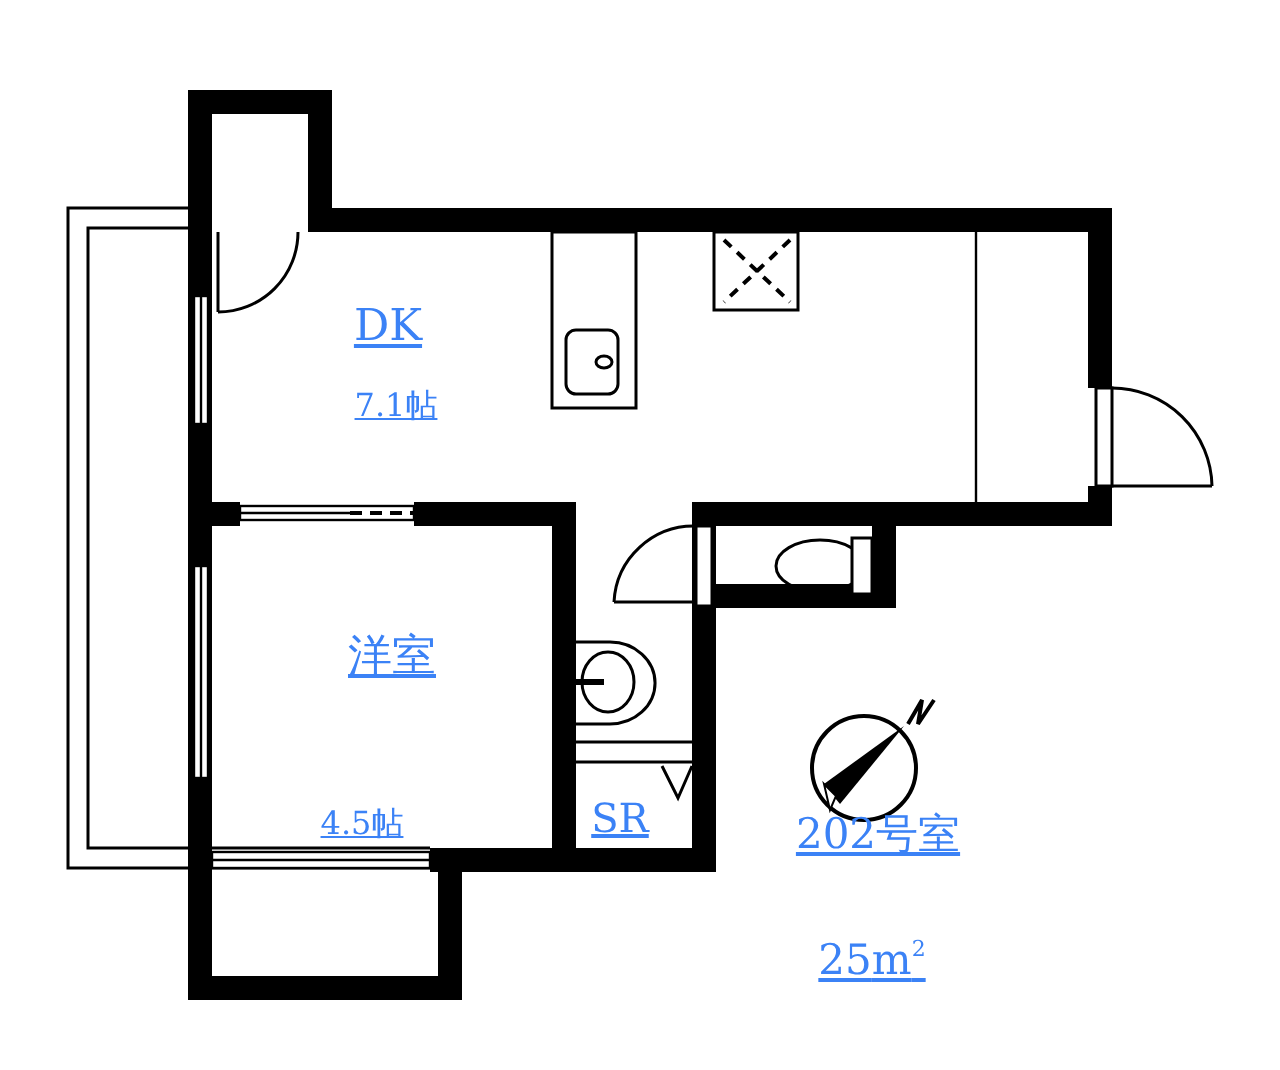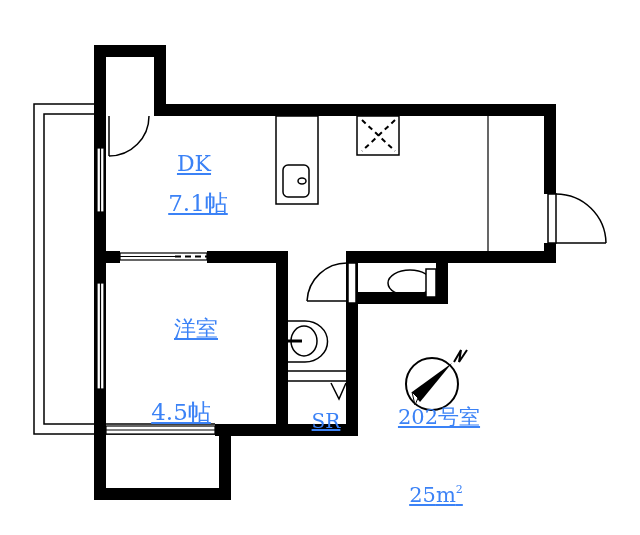--- a/index.html
+++ b/index.html
@@ -1,20 +1,20 @@
 <!DOCTYPE html>
 <html><head>
   <meta charset="utf-8">
   <style>
     html, body { margin: 0; padding: 0; background: #ffffff; }
     body { width: 640px; height: 535px; overflow: hidden; position: relative; }
     #plan { position: absolute; left: 0; top: 0; width: 640px; height: 535px; }
     .lbl { position: absolute; font-family: "DejaVu Serif", "Liberation Serif", serif; color: #3b82f6; text-align: center; white-space: nowrap; text-decoration: underline; }
     .room-name { font-size: 22px; line-height: 26px; }
-    .room-size { font-size: 23px; line-height: 26px; }
+    .room-size { font-size: 16px; line-height: 26px; }
     .unit-lbl { font-size: 21px; line-height: 26px; }
     sup { font-size: 11px; vertical-align: 9px; }
   </style>
 </head>
 <body>
 
 <svg id="plan" viewBox="0 0 640 535" xmlns="http://www.w3.org/2000/svg">
 
   <g fill="none" stroke="#000" stroke-width="1.5">
     <rect x="34" y="104" width="62" height="330"></rect>
@@ -119,16 +119,16 @@
     <path d="M 454 362 L 461 350 L 459 362 L 467 350" fill="none" stroke="#000" stroke-width="2"></path>
   </g>
 </svg>
 
 <div class="lbl room-name" style="left:164px;top:151px;width:60px;">DK</div>
 <div class="lbl room-size" style="left:158px;top:190px;width:80px;">7.1帖</div>
 
 <div class="lbl room-name" style="left:148px;top:316px;width:70px;text-align:right;">洋室</div>
 <div class="lbl room-size" style="left:136px;top:354px;width:90px;margin-top:45px;">4.5帖</div>
 
-<div class="lbl room-name" style="left:290px;top:408px;width:40px;font-size:20px;margin-left:16px;">SR</div>
+<div class="lbl room-name" style="left:290px;top:396px;width:40px;font-size:20px;">SR</div>
 
 <div class="lbl unit-lbl" style="left:384px;top:404px;width:110px;">202号室</div>
-<div class="lbl unit-lbl" style="left:396px;top:462px;width:80px;margin-top:15px;"><span>25</span><span>m</span><sup>2</sup></div>
+<div class="lbl unit-lbl" style="left:396px;top:462px;width:80px;"><span>25</span><span>m</span><sup>2</sup></div>
 
 </body></html>

